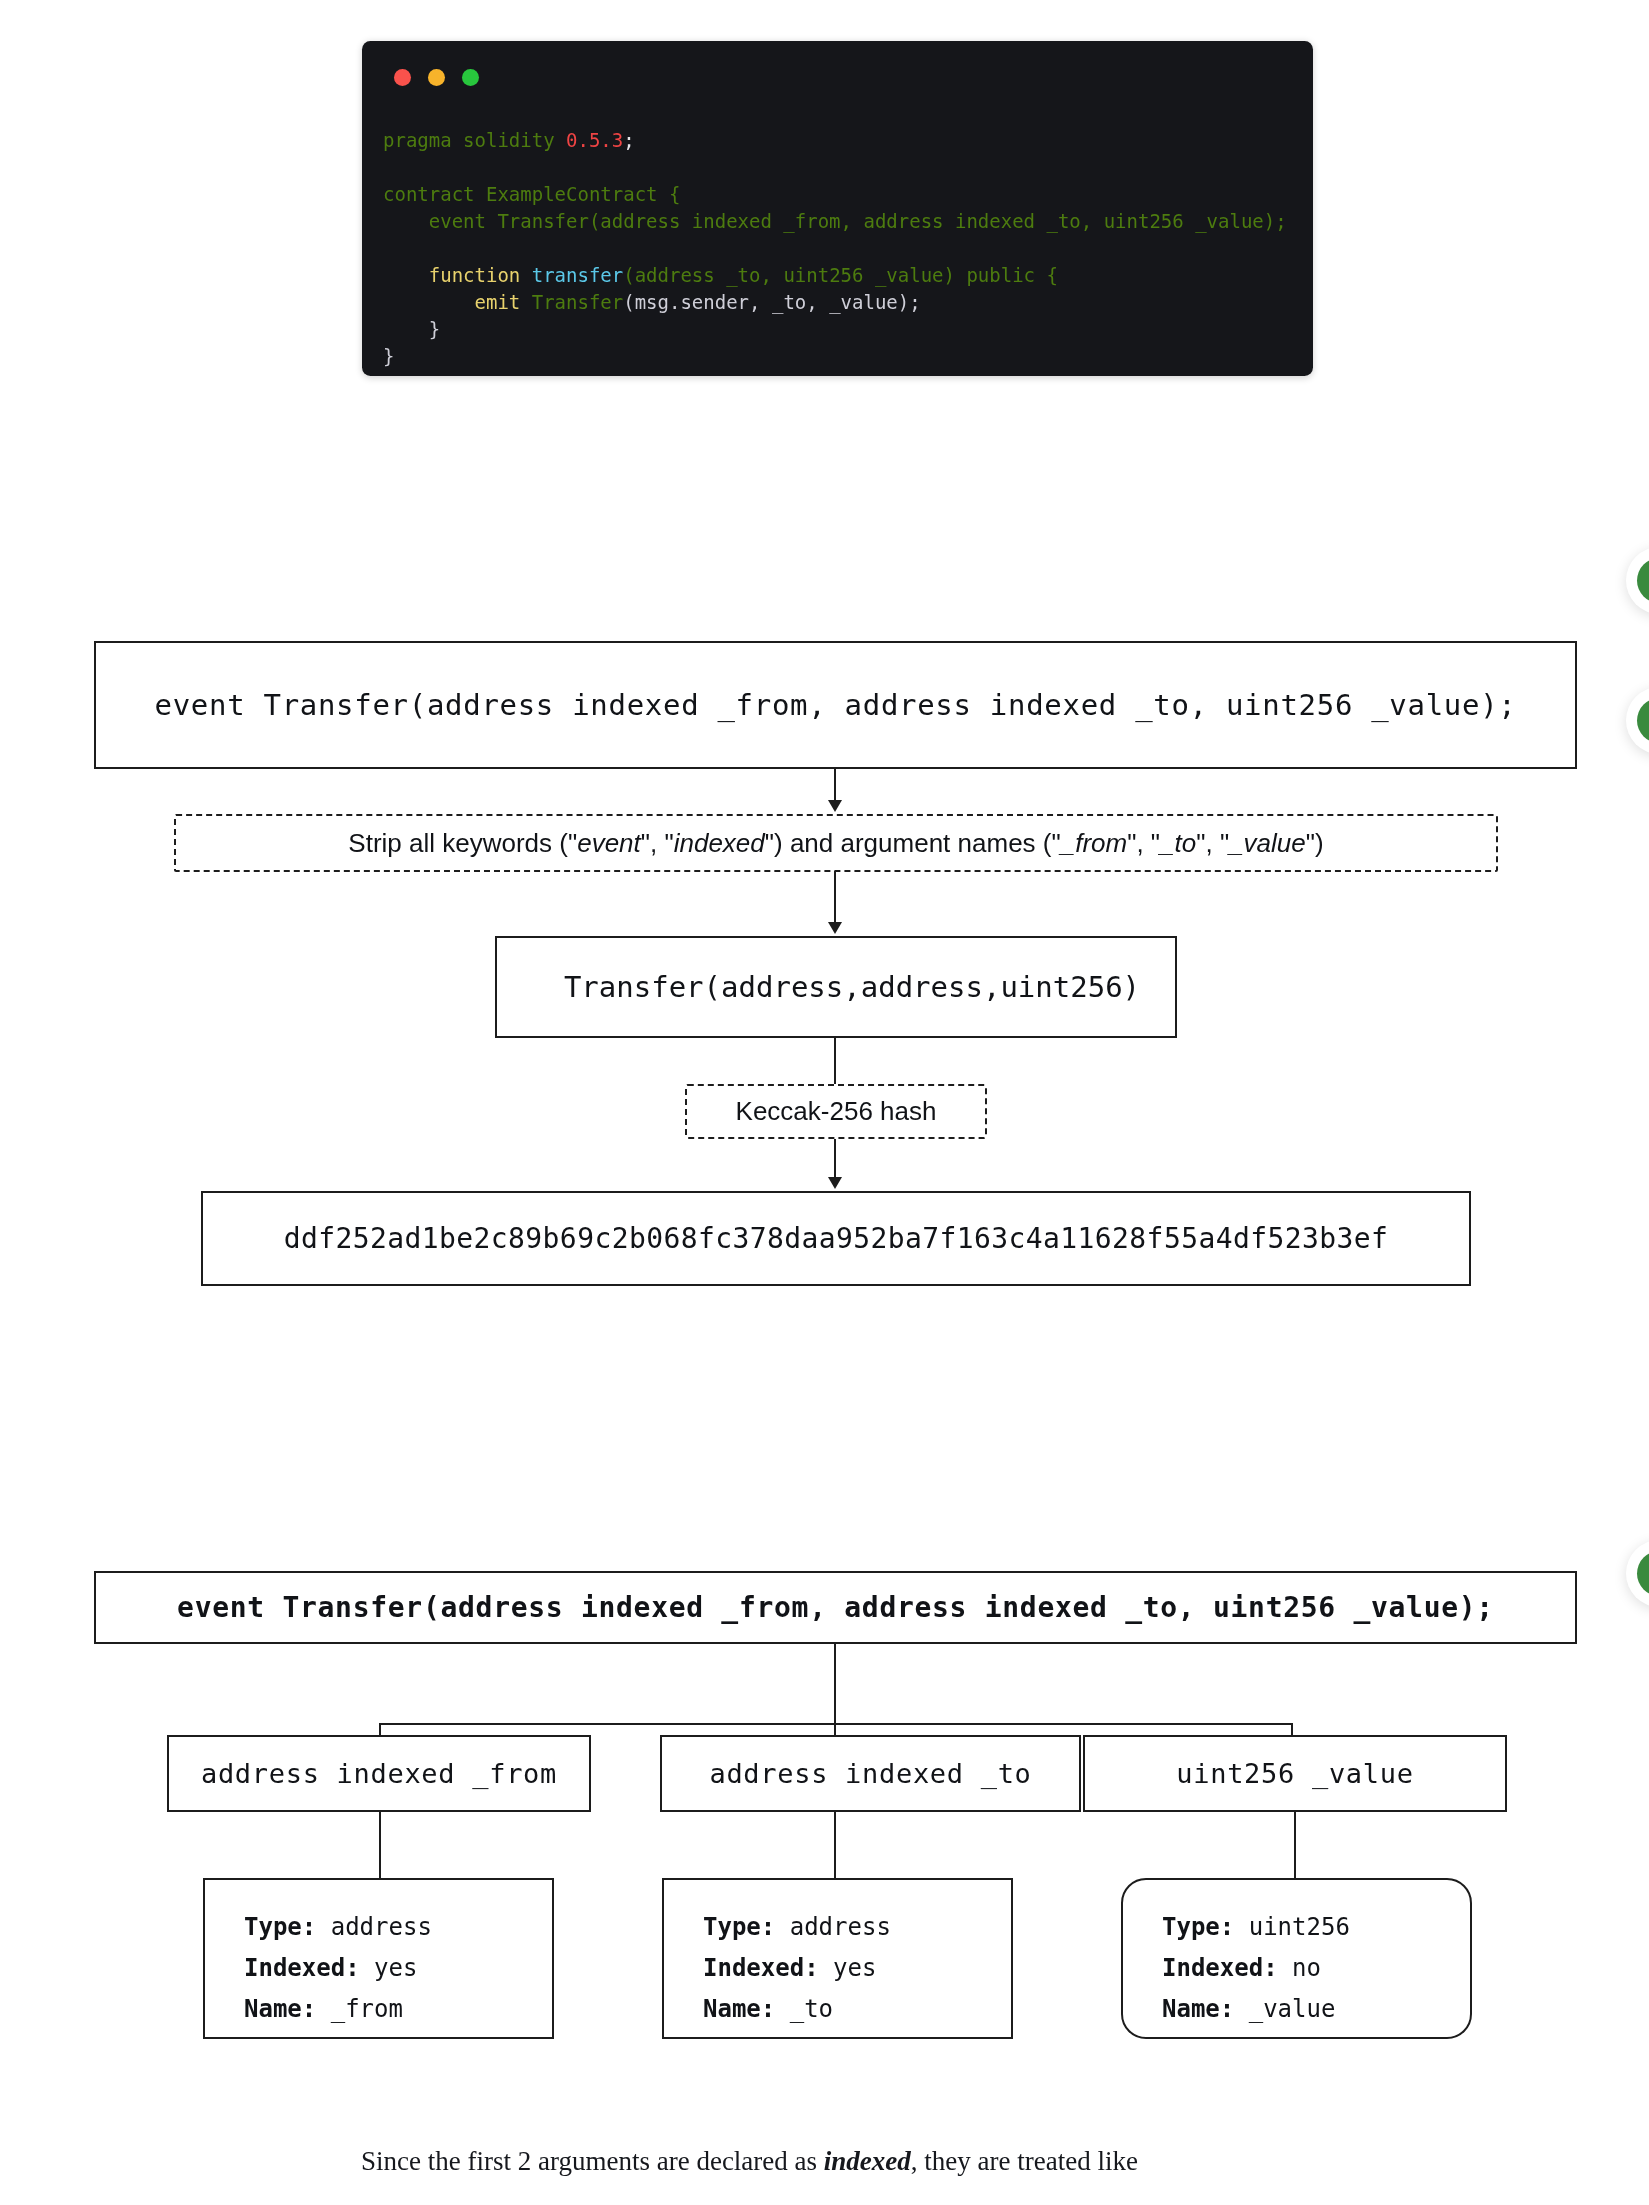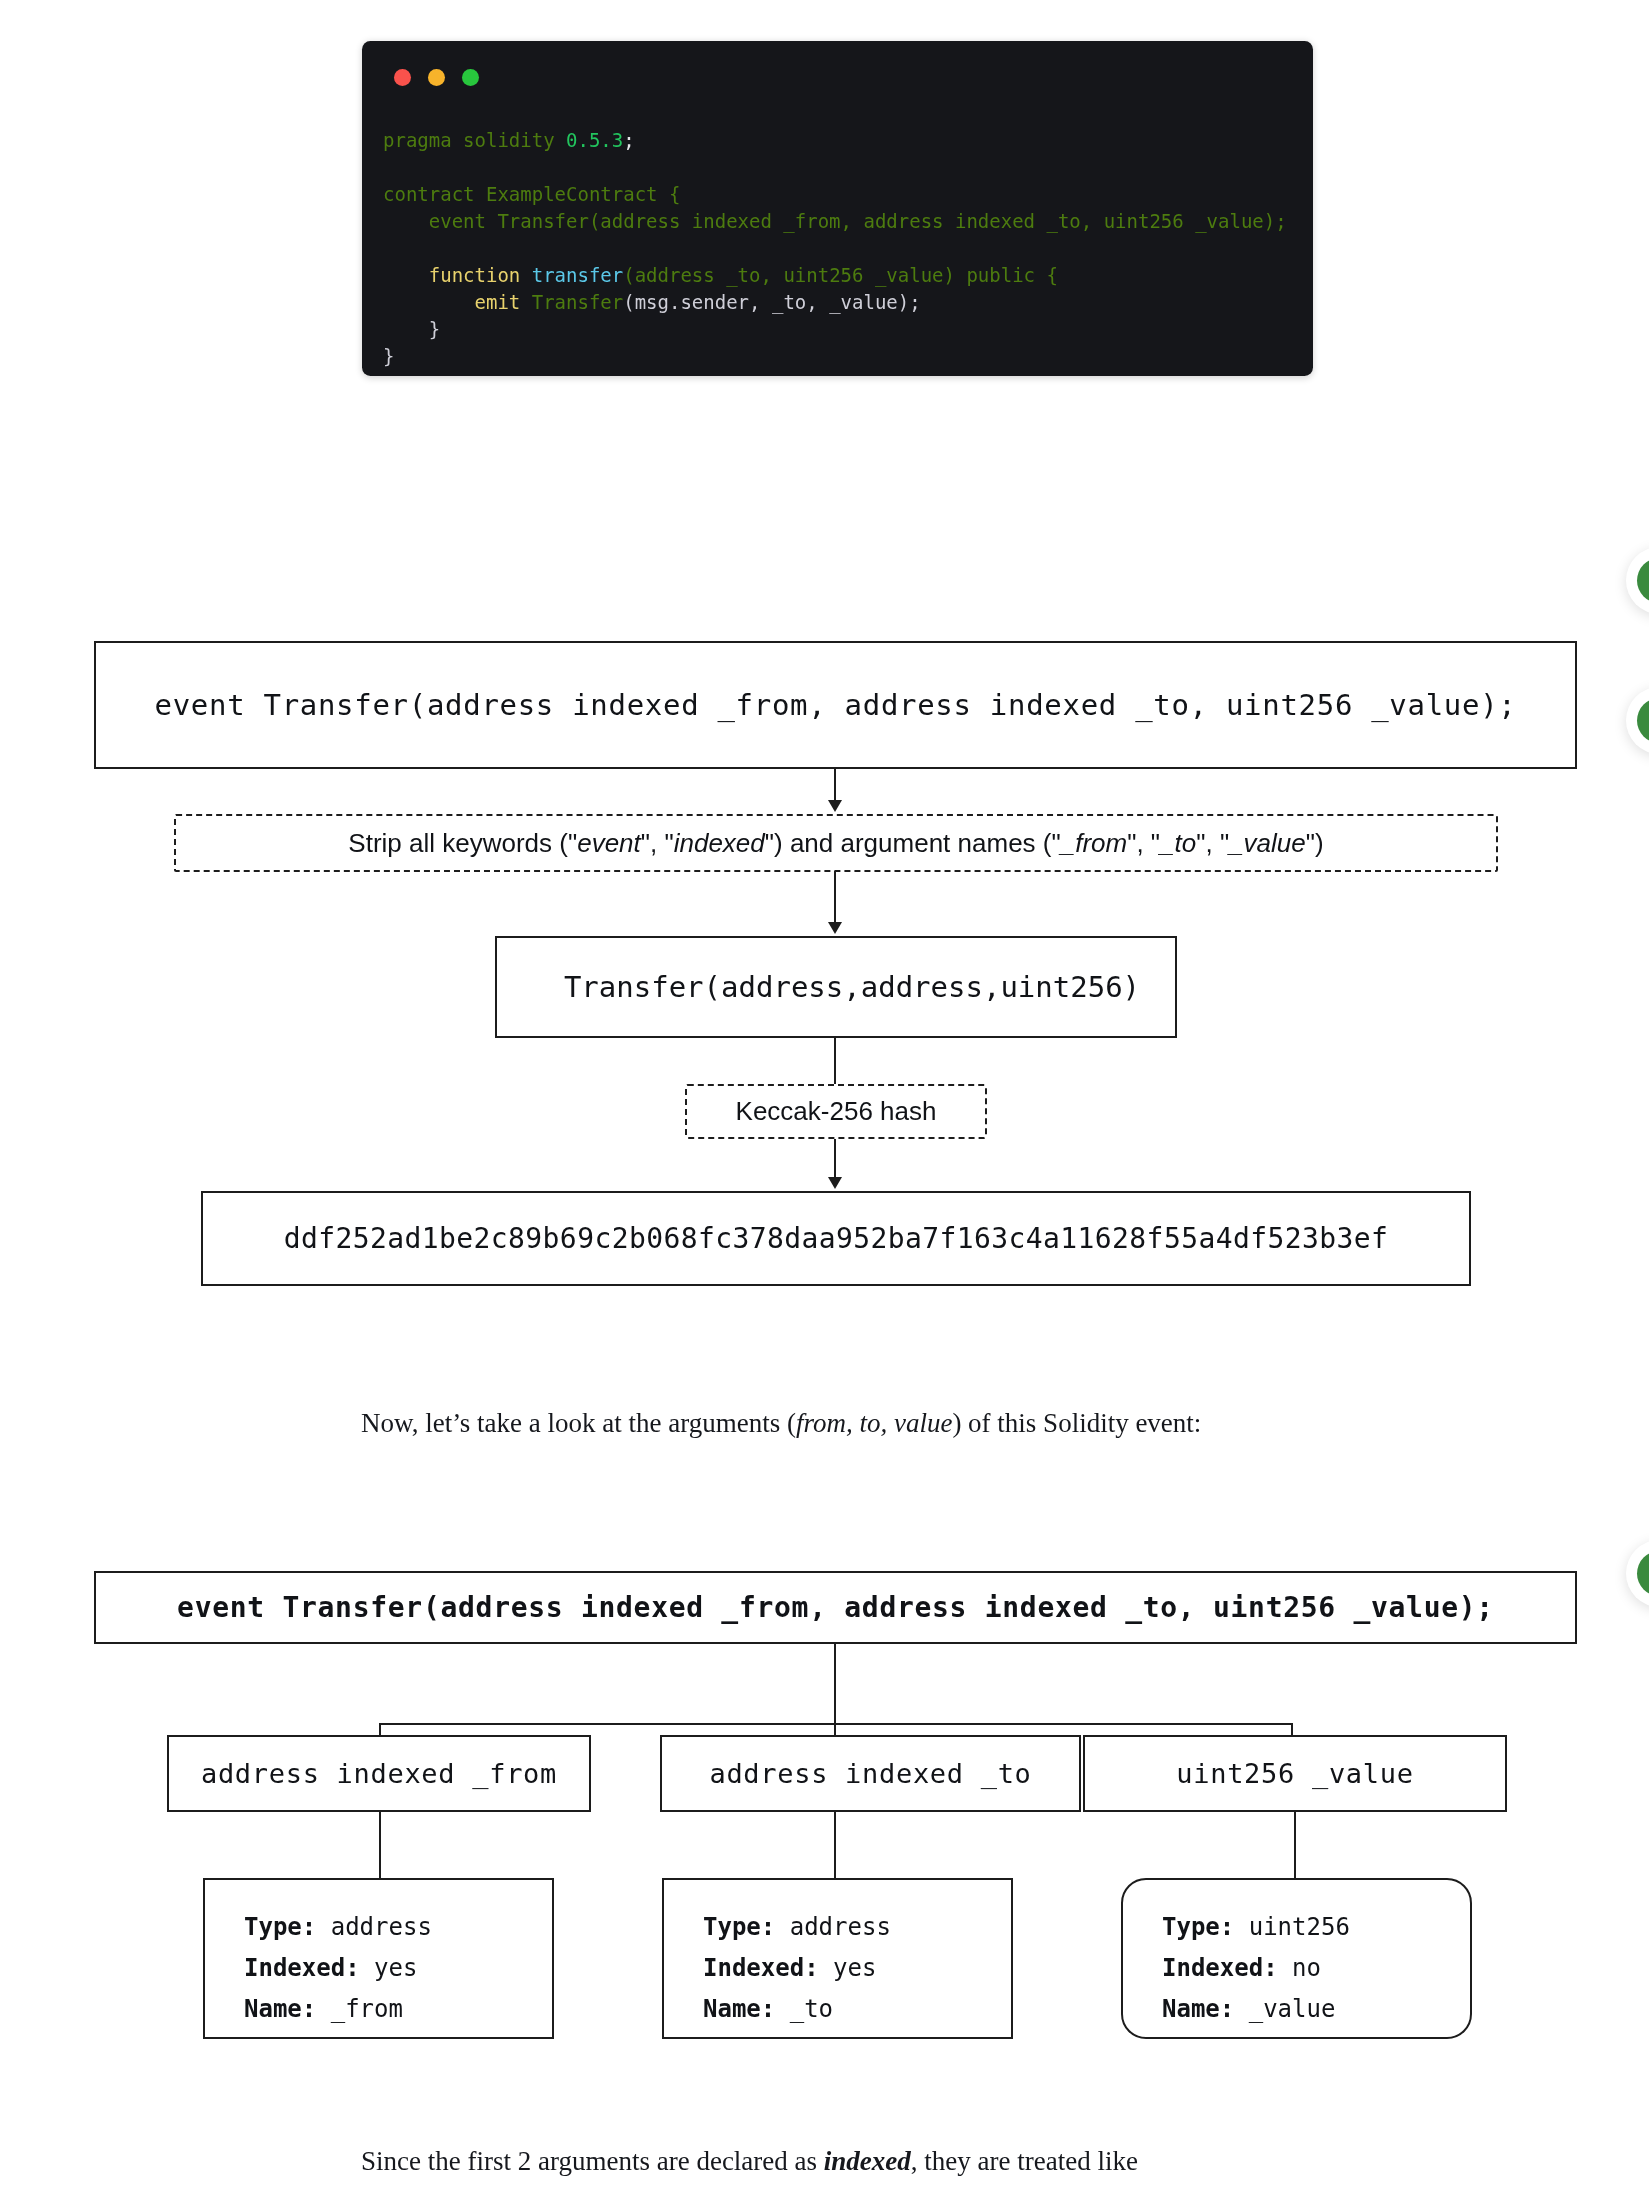--- a/index.html
+++ b/index.html
@@ -24,21 +24,21 @@
   .dot.yellow{background:#f7b32b;}
   .dot.green{background:#28c63d;}
   .code-body{
     position:absolute;left:21px;top:86px;right:0;
     font-family:"DejaVu Sans Mono","Liberation Mono",monospace;
     font-size:19px;line-height:27px;white-space:pre;color:#d9d9e3;
     letter-spacing:0px;
   }
   .code-line{min-height:27px;}
   .c-kw{color:#4d7c0f;}      
-  .c-num{color:#22c55e;margin-top:48px;}     
+  .c-num{color:#ef4444;margin-top:48px;}     
   .c-pun{color:#e6e6ea;}     
   .c-yellow{color:#e8d26d;}  
   .c-cyan{color:#5bc8e8;}    
   .c-plain{color:#cfcfd8;}
 
   
   .prose{
     position:absolute;
     font-family:"Liberation Serif", serif;
     font-size:27px;line-height:48px;color:#16181d;
@@ -162,21 +162,20 @@
     </div>
 
     <div class="vline" style="left:834px;top:1139px;height:39px;"></div>
     <div class="arrowhead" style="left:828px;top:1177px;"></div>
 
     <div class="nodebox" id="d1-out">
       <span class="mono">ddf252ad1be2c89b69c2b068fc378daa952ba7f163c4a11628f55a4df523b3ef</span>
     </div>
   </div>
 
-  <div class="prose" id="p2"><span>Now, let’s take a look at the arguments (</span><i>from, to, value</i><span>) of this Solidity event:</span></div>
 
   <div>
 
     <div class="nodebox" id="d2-sig">
       <span class="mono">event Transfer(address indexed _from, address indexed _to, uint256 _value);</span>
     </div>
 
     <div class="vline" style="left:834px;top:1644px;height:81px;"></div>
 
     <div class="hline" style="left:379px;top:1723px;width:912px;"></div>

